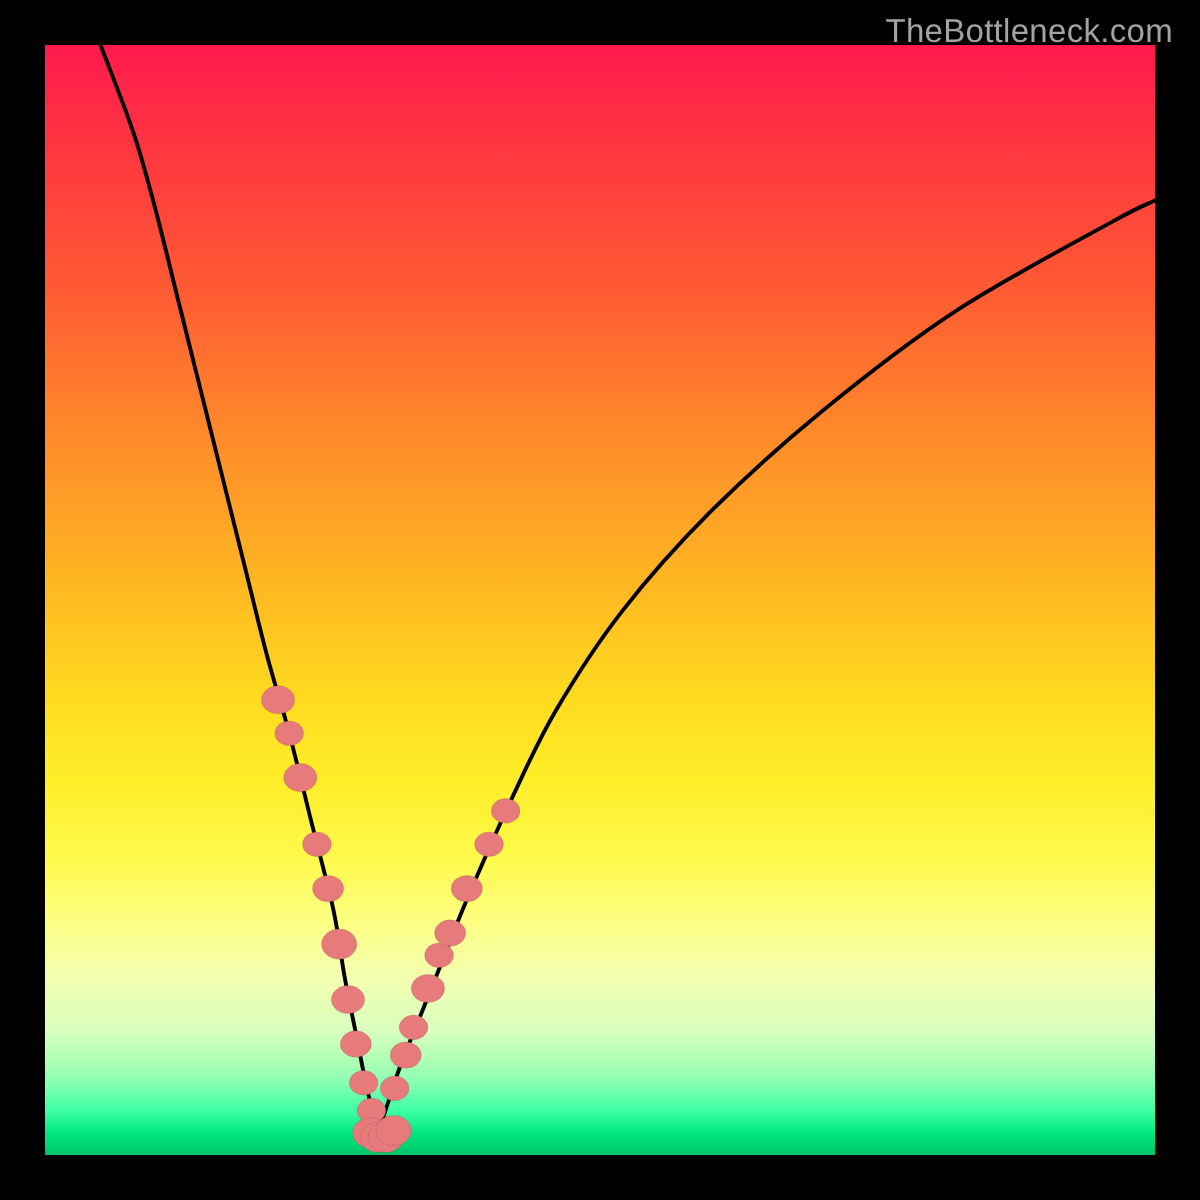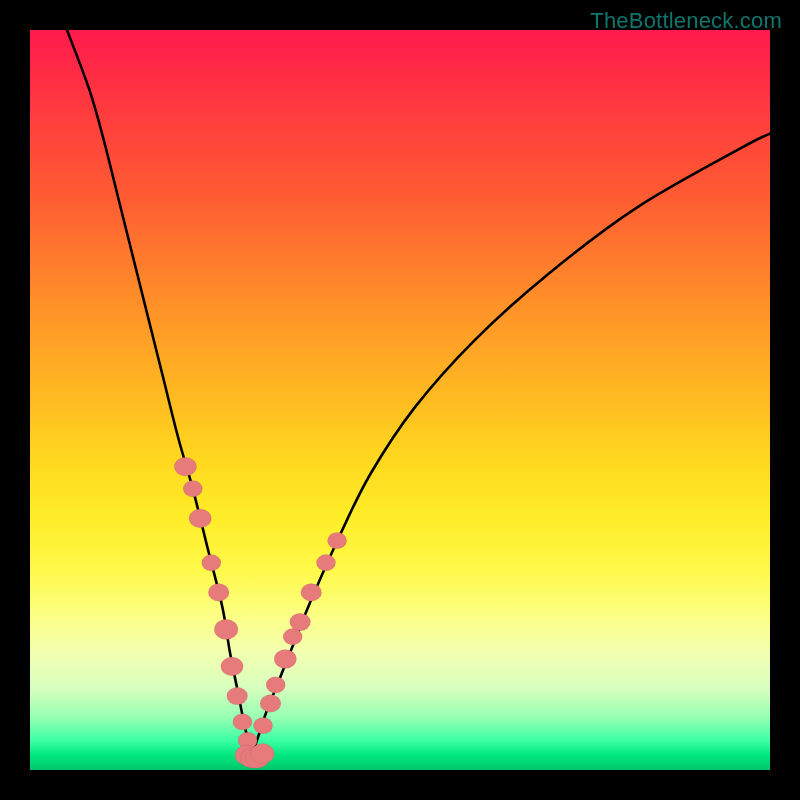--- a/index.html
+++ b/index.html
@@ -36,21 +36,21 @@
       #d7ffbe 89%,
       #94ffb2 93%,
       #3effa5 96%,
       #00e97f 98%,
       #00c46a 100%);
   }
   .watermark {
     position: absolute;
     top: 8px;
     right: 18px;
-    color: #0f766e;
+    color: #a3a3a3;
     font-size: 22px;
     font-weight: 500;
     letter-spacing: 0.2px;
     user-select: none;
     pointer-events: none;
   }
   svg.curves {
     position: absolute;
     left: 0;
     top: 0;

